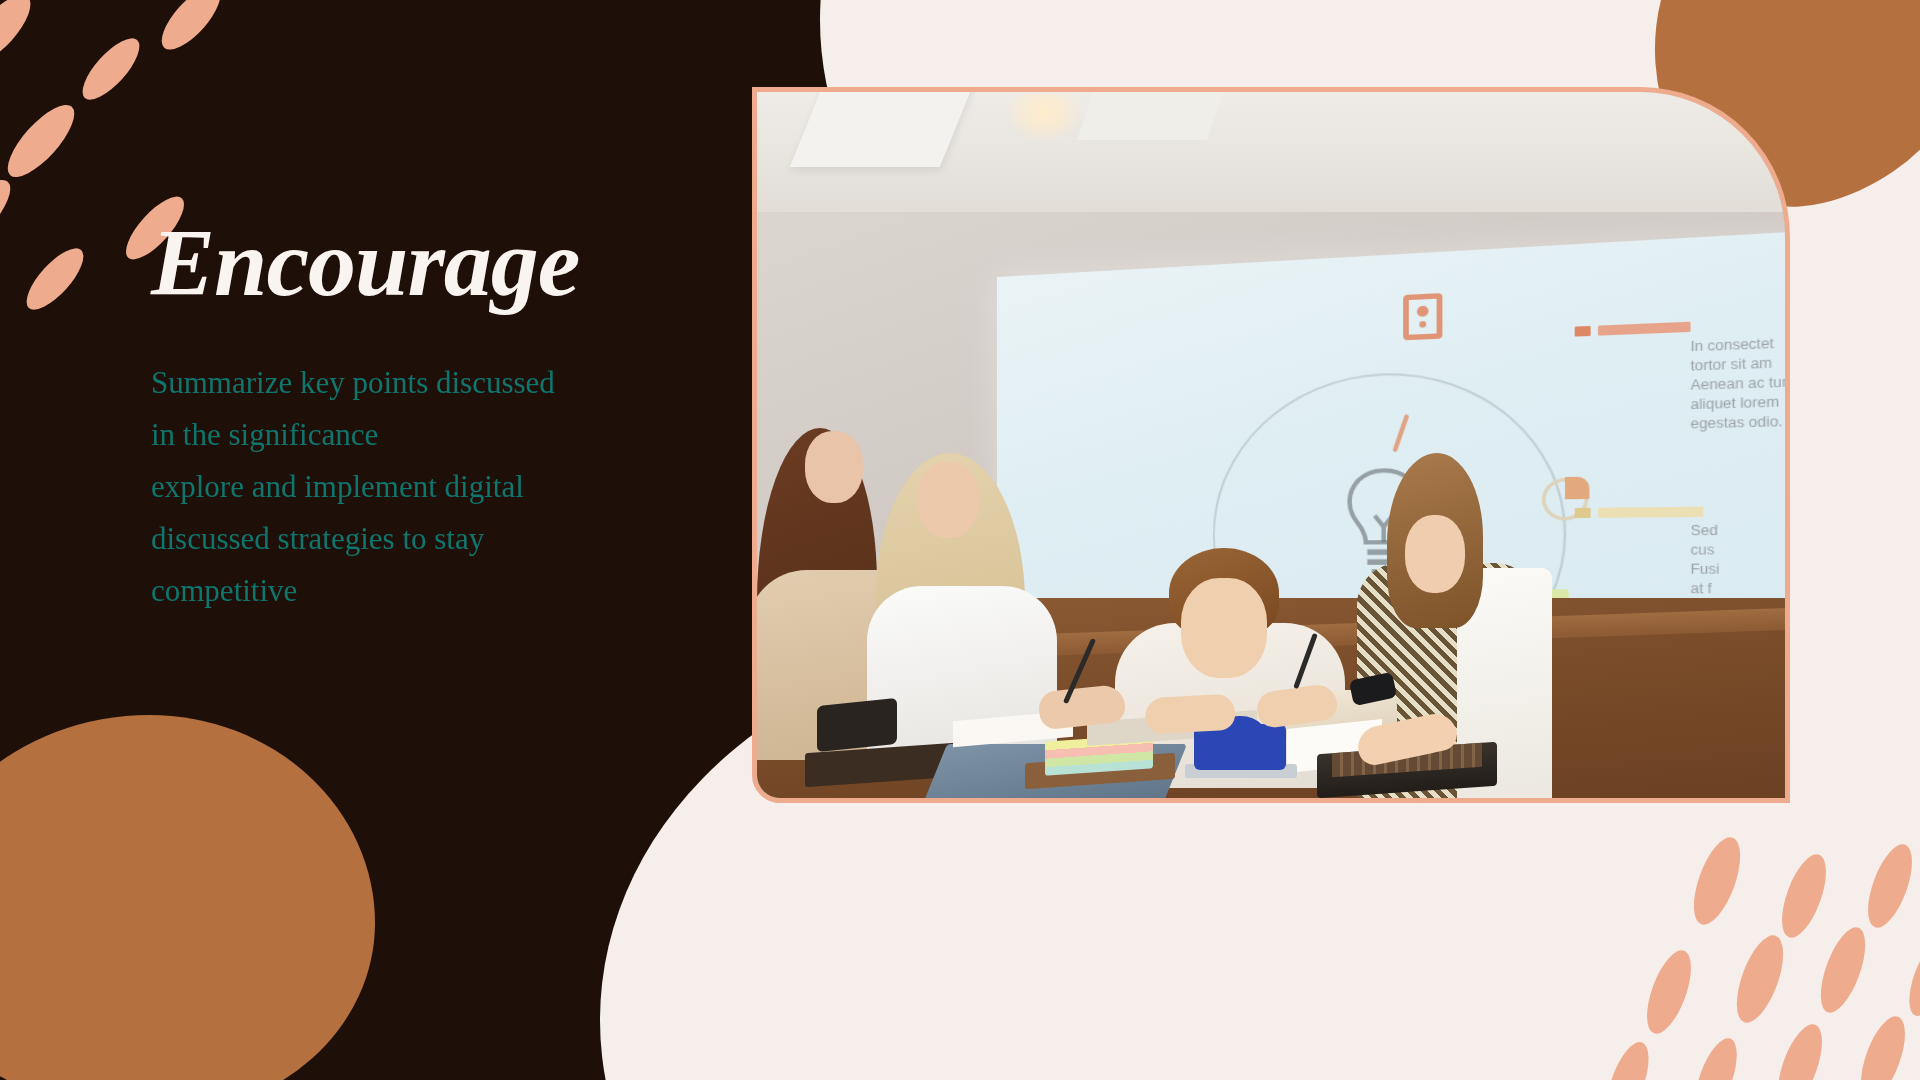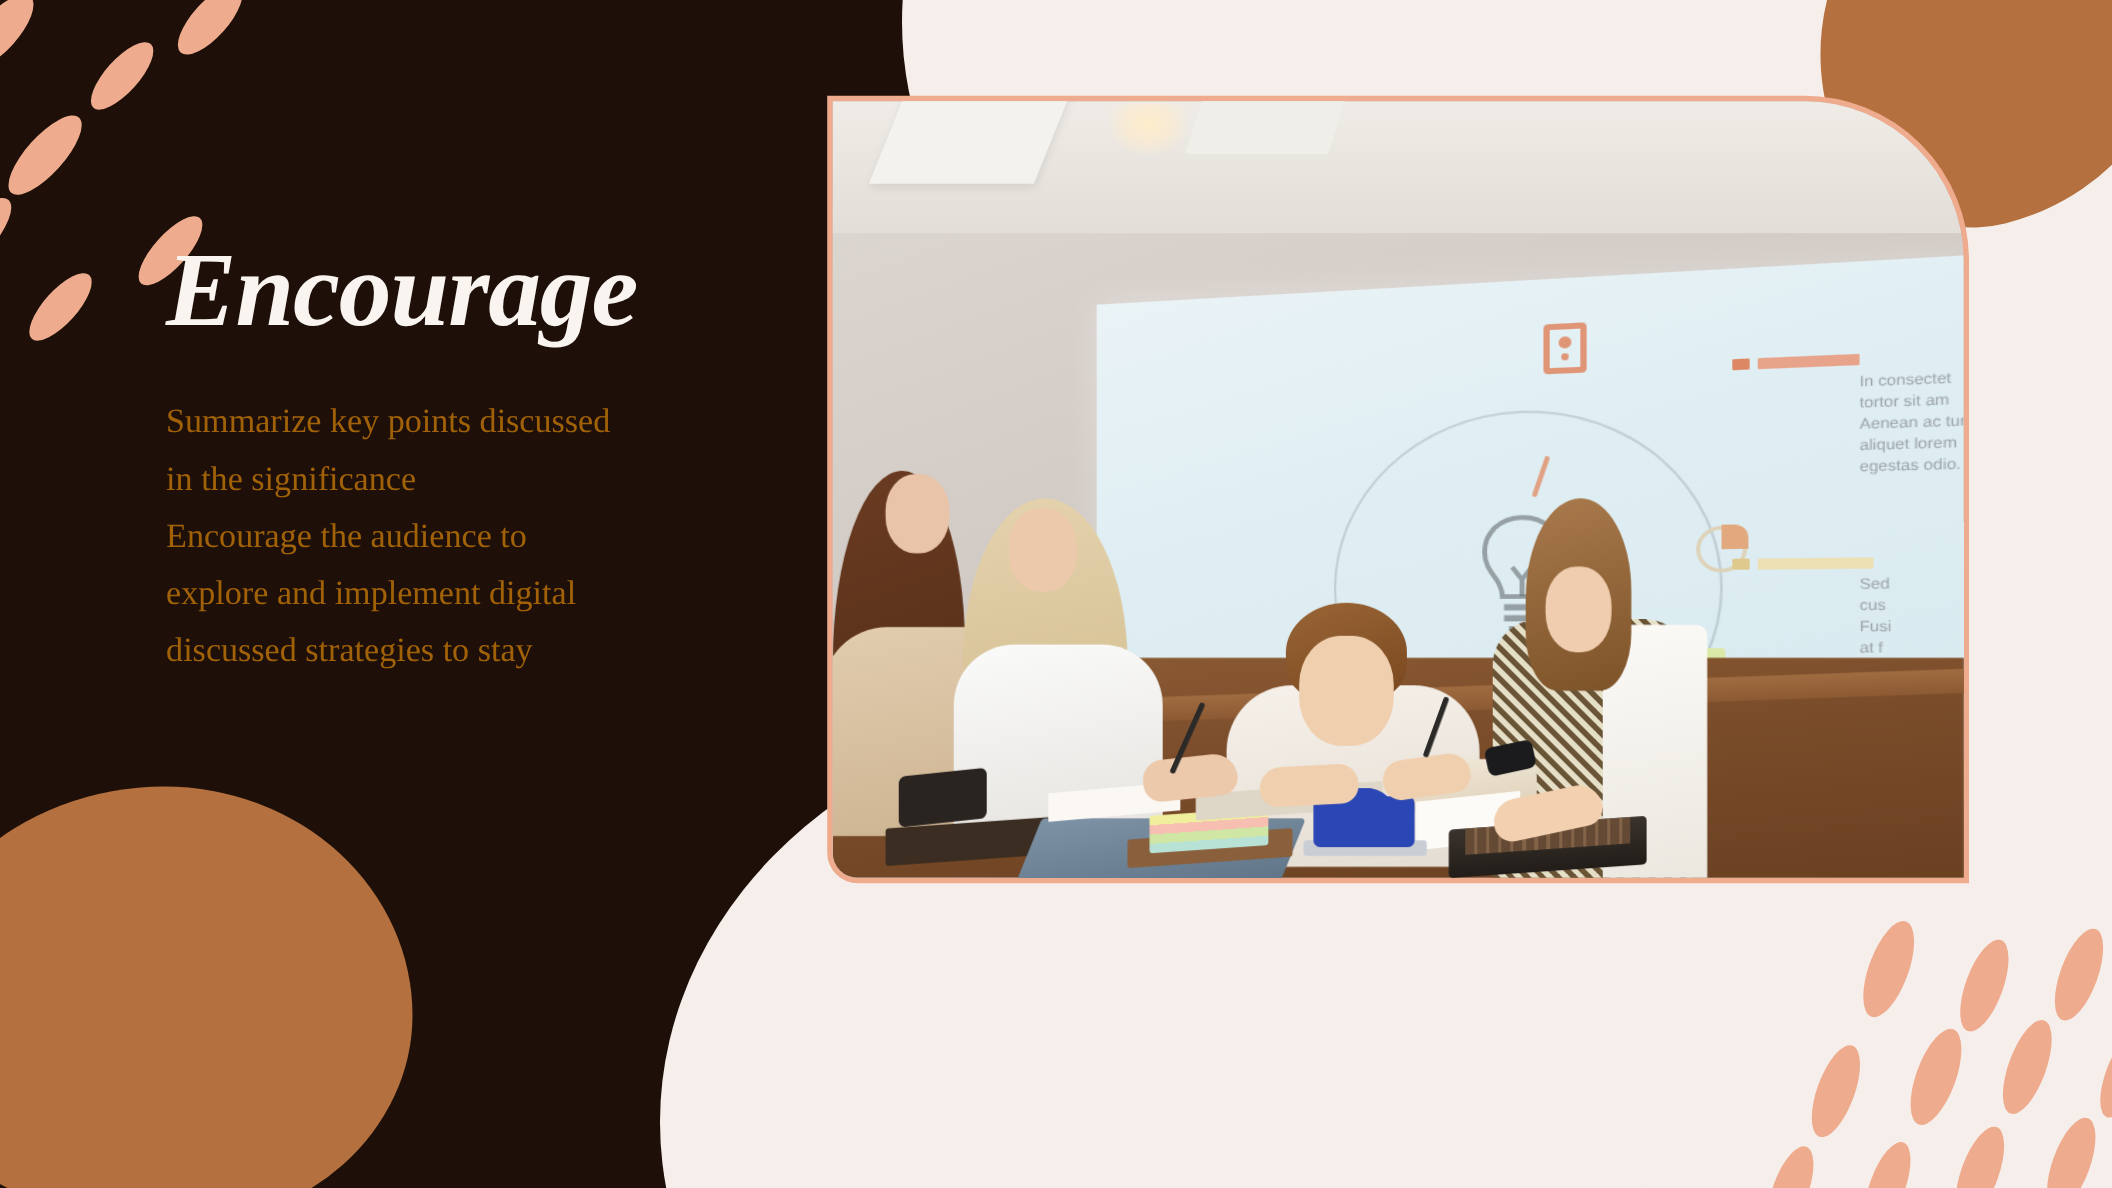--- a/index.html
+++ b/index.html
@@ -310,21 +310,21 @@
     font-size:96px;
     line-height:1.0;
     color:#faf4f0;
     letter-spacing:-1px;
     margin-bottom:46px;
   }
   .slide-body {
     font-family:"Liberation Serif", serif;
     font-size:31px;
     line-height:52px;
-    color:#a16207;
+    color:#0f766e;
     white-space:pre-line;
   }
 </style>
 </head>
 <body>
 
 <div id="slide">
 
   <div class="cream-base"></div>
 
@@ -440,16 +440,16 @@
       <div class="obj o-hand3"></div>
       <div class="obj o-hand4"></div>
       <div class="obj o-watch"></div>
       <div class="obj o-pen"></div>
       <div class="obj o-pen2"></div>
     </div>
   </div>
 
   <div class="text-col">
     <h1 class="slide-title">Encourage</h1>
-    <div class="slide-body"><div>Summarize key points discussed</div><div>in the significance</div><div>Encourage the audience to</div><div>explore and implement digital</div><div>discussed strategies to stay</div></div>
+    <div class="slide-body"><div>Summarize key points discussed</div><div>in the significance</div><div>explore and implement digital</div><div>discussed strategies to stay</div><div>competitive</div></div>
   </div>
 
 </div>
 
 </body></html>

